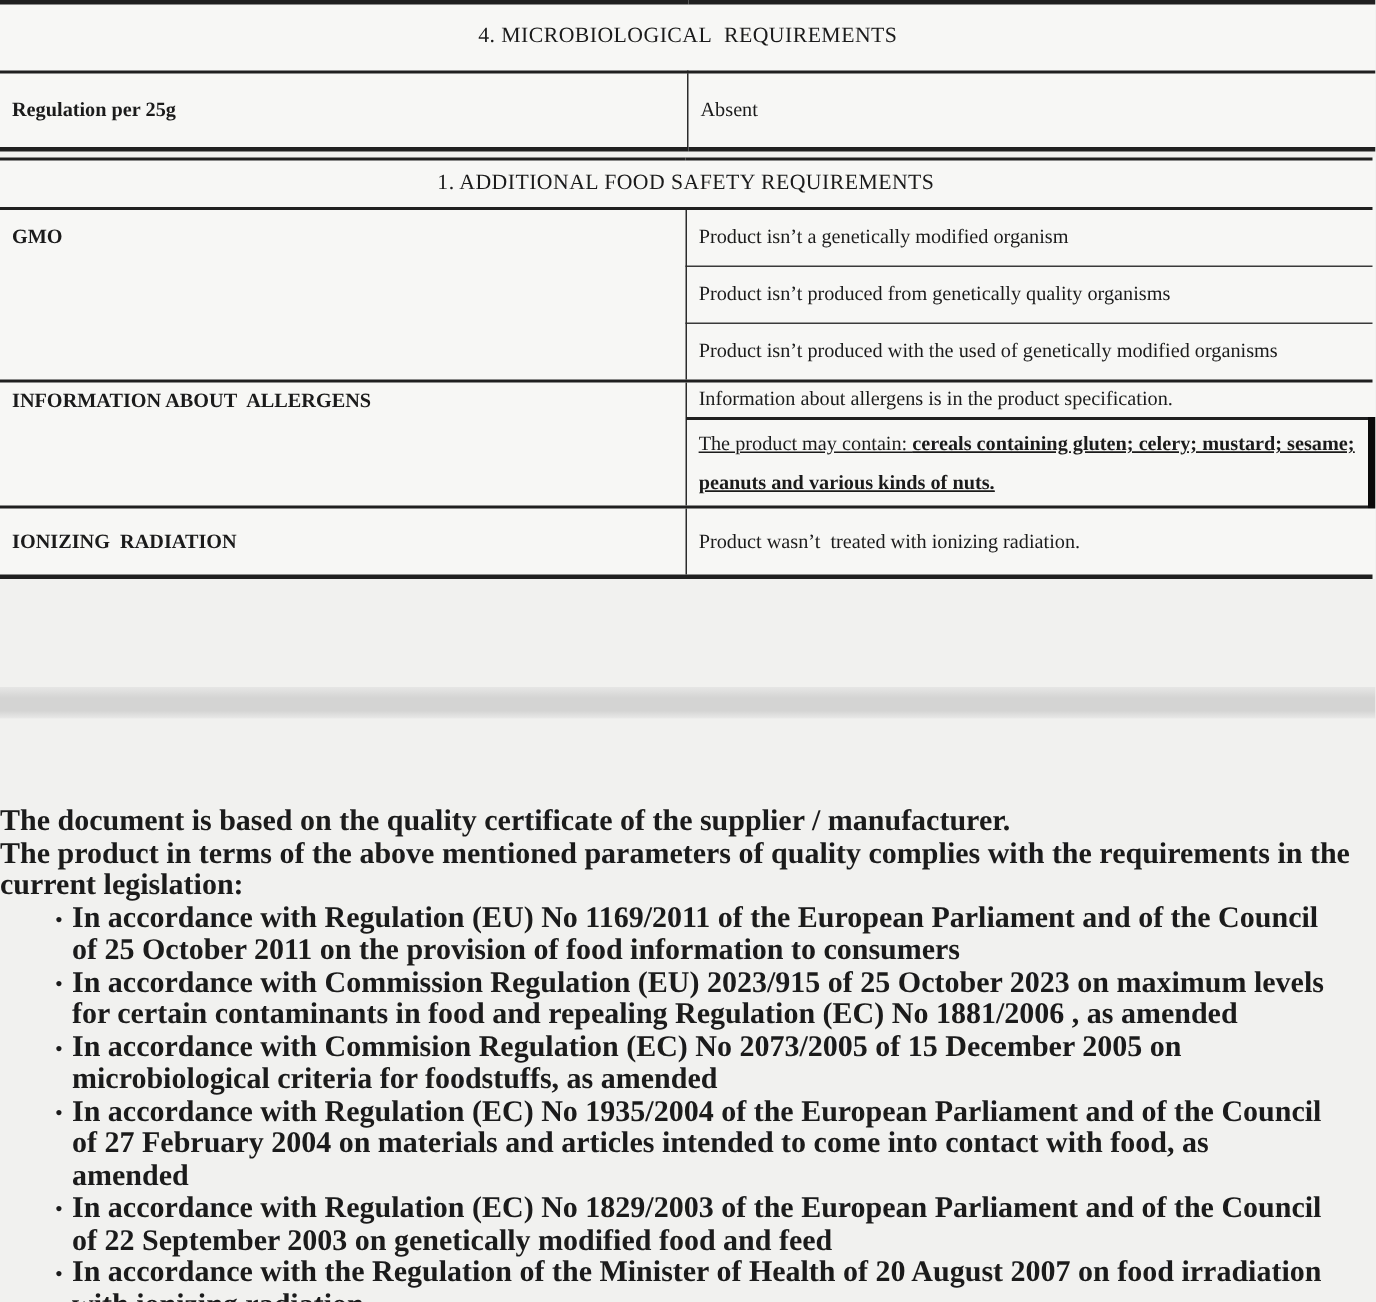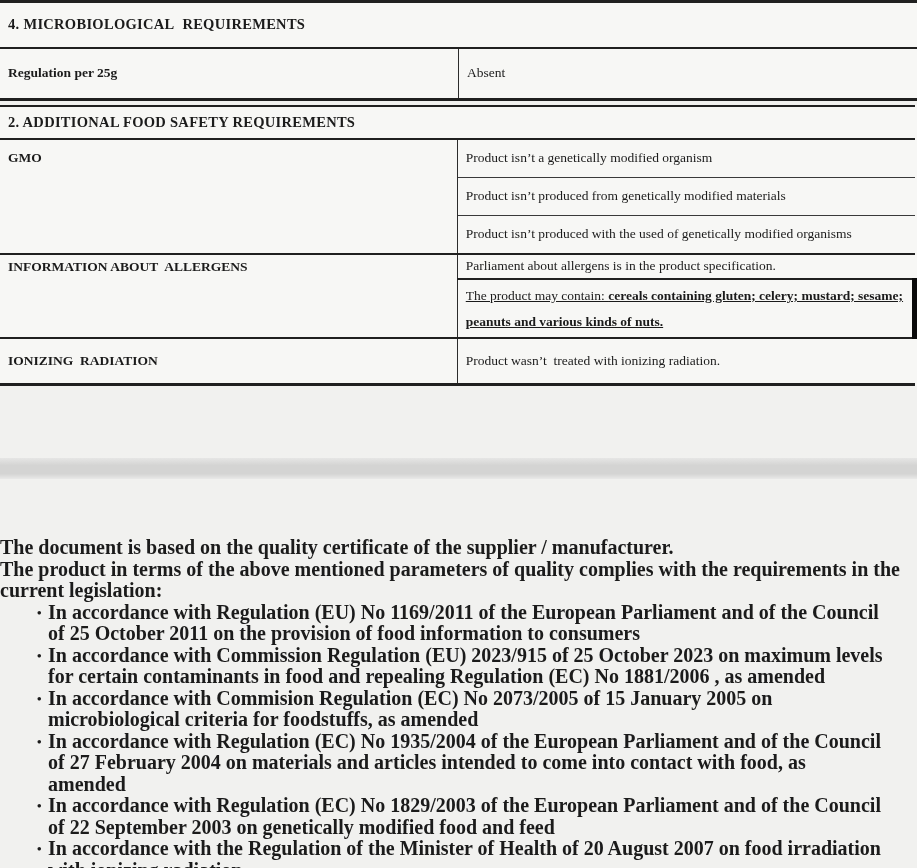--- a/index.html
+++ b/index.html
@@ -28,21 +28,22 @@
     table-layout: fixed;
     background: #f7f7f5;
     font-size: 13.5px;
   }
   table.spec td {
     padding: 2px 8px;
     vertical-align: middle;
     line-height: 1.35;
   }
   td.title-cell {
-    font-weight: bold;
+    text-align: center;
+    font-weight: normal;
     font-size: 14.5px;
     letter-spacing: 0.3px;
   }
   td.label-cell {
     font-weight: bold;
     width: 360px;
     border-right: 1px solid #2c2c2c;
   }
   .va-top { vertical-align: top !important; padding-top: 9px !important; }
   .va-top-tight { vertical-align: top !important; padding-top: 3px !important; }
@@ -128,35 +129,35 @@
       <tr class="data-row">
         <td class="label-cell b-bottom-heavy">Regulation per 25g</td>
         <td class="value-cell b-bottom-heavy">Absent</td>
       </tr>
     </tbody>
   </table>
 
   <table class="spec" id="table-safety">
     <tbody>
       <tr class="title-row">
-        <td colspan="2" class="title-cell b-top-med b-bottom-med">2. ADDITIONAL FOOD SAFETY REQUIREMENTS</td>
+        <td colspan="2" class="title-cell b-top-med b-bottom-med">1. ADDITIONAL FOOD SAFETY REQUIREMENTS</td>
       </tr>
       <tr class="gmo-r">
         <td class="label-cell va-top" rowspan="3">GMO</td>
         <td class="value-cell">Product isn’t a genetically modified organism</td>
       </tr>
       <tr class="gmo-r">
-        <td class="value-cell b-top-thin">Product isn’t produced from genetically modified materials</td>
+        <td class="value-cell b-top-thin">Product isn’t produced from genetically quality organisms</td>
       </tr>
       <tr class="gmo-r">
         <td class="value-cell b-top-thin">Product isn’t produced with the used of genetically modified organisms</td>
       </tr>
       <tr class="alg-r1">
         <td class="label-cell va-top-tight b-top-med" rowspan="2">INFORMATION ABOUT&nbsp; ALLERGENS</td>
-        <td class="value-cell b-top-med">Parliament about allergens is in the product specification.</td>
+        <td class="value-cell b-top-med">Information about allergens is in the product specification.</td>
       </tr>
       <tr class="alg-r2">
         <td class="value-cell va-top-tight b-top-med">
           <span>The product may contain: </span><span class="emphasis">cereals containing gluten; celery; mustard; sesame; peanuts and various kinds of nuts.</span>
         </td>
       </tr>
       <tr class="rad-r">
         <td class="label-cell b-top-med b-bottom-heavy">IONIZING&nbsp; RADIATION</td>
         <td class="value-cell b-top-med b-bottom-heavy">Product wasn’t&nbsp; treated with ionizing radiation.</td>
       </tr>
@@ -164,20 +165,20 @@
   </table>
 
   <div class="page-band"></div>
 
   <div class="footer-text">
     <p>The document is based on the quality certificate of the supplier / manufacturer.</p>
     <p>The product in terms of the above mentioned parameters of quality complies with the requirements in the current legislation:</p>
     <ul>
       <li>In accordance with Regulation (EU) No 1169/2011 of the European Parliament and of the Council of 25 October 2011 on the provision of food information to consumers</li>
       <li>In accordance with Commission Regulation (EU) 2023/915 of 25 October 2023 on maximum levels for certain contaminants in food and repealing Regulation (EC) No 1881/2006 , as amended</li>
-      <li>In accordance with Commision Regulation (EC) No 2073/2005 of 15 January 2005 on microbiological criteria for foodstuffs, as amended</li>
+      <li>In accordance with Commision Regulation (EC) No 2073/2005 of 15 December 2005 on microbiological criteria for foodstuffs, as amended</li>
       <li>In accordance with Regulation (EC) No 1935/2004 of the European Parliament and of the Council of 27 February 2004 on materials and articles intended to come into contact with food, as amended</li>
       <li>In accordance with Regulation (EC) No 1829/2003 of the European Parliament and of the Council of 22 September 2003 on genetically modified food and feed</li>
       <li>In accordance with the Regulation of the Minister of Health of 20 August 2007 on food irradiation with ionizing radiation</li>
     </ul>
   </div>
 
 </div>
 
 </body></html>

